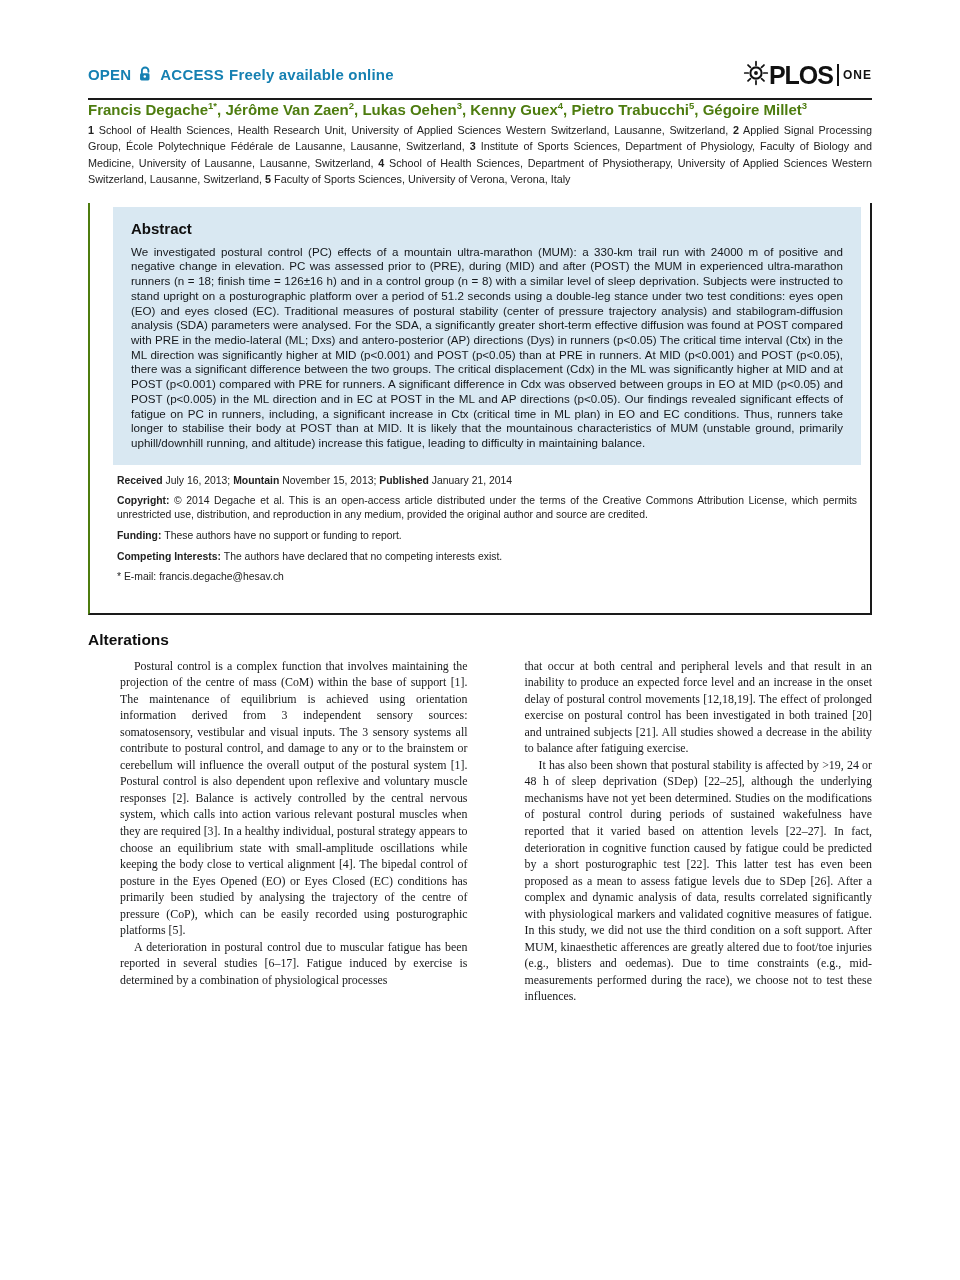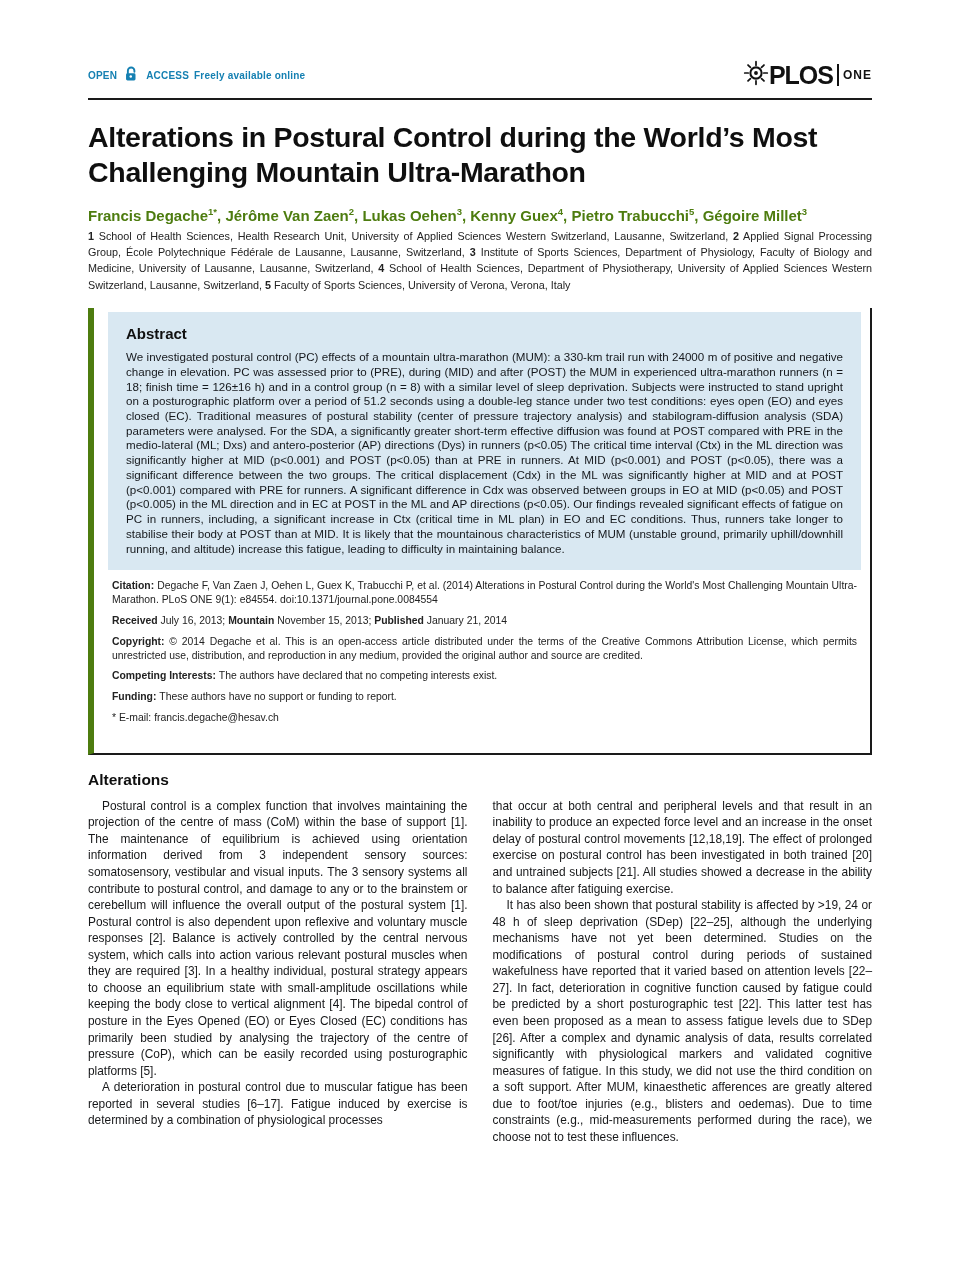--- a/index.html
+++ b/index.html
@@ -9,22 +9,22 @@
     font-family:"Liberation Sans", sans-serif;
     color:#1c1c1c;
     position:relative;
     overflow:hidden;
   }
   .page { position:absolute; inset:0; padding:60px 88px 0 88px; }
 
   
   .topbar { display:flex; justify-content:space-between; align-items:center; height:30px; }
   .open-access {
-    display:flex; align-items:center; gap:5px;
-    color:#1580b2; font-weight:bold; font-size:10px; letter-spacing:.2px;
+    display:flex; align-items:flex-start; gap:5px;
+    color:#1580b2; font-weight:bold; font-size:15px; letter-spacing:.2px;
   }
   .oa-lock { display:inline-block; margin:0 2px; }
   .plos-logo { display:flex; align-items:center; }
   .plos-name { font-size:25px; font-weight:bold; letter-spacing:-1px; color:#111; }
   .plos-divider { width:2px; height:22px; background:#111; margin:0 4px; }
   .plos-one { font-size:12px; font-weight:bold; letter-spacing:1px; color:#111; }
   .header-rule { border:none; border-top:2px solid #1a1a1a; margin-top:8px; }
 
   
   .article-title {
@@ -34,24 +34,24 @@
   .author-line { font-size:15px; font-weight:bold; color:#4d7c0f; margin-bottom:4px; }
   .author-line sup { font-size:9.5px; }
   .affiliations {
     font-size:10.8px; line-height:1.52; text-align:justify; color:#222;
   }
   .affiliations b { font-weight:bold; }
 
   
   .front-box {
     margin-top:15px;
-    border-left:6px solid #4d7c0f;
+    border-left:2px solid #4d7c0f;
     border-right:2px solid #1a1a1a;
     border-bottom:2px solid #1a1a1a;
-    padding:4px 9px 4px 14px;
+    padding:4px 9px 4px 23px;
   }
   .abstract-box {
     background:#d9e8f2;
     padding:13px 18px 14px 18px;
   }
   .abstract-heading { font-size:15px; font-weight:bold; color:#101010; margin-bottom:8px; }
   .abstract-body { font-size:11.6px; line-height:1.27; text-align:justify; color:#15181c; }
 
   .citation-meta { padding:9px 4px 8px 4px; }
   .citation-meta p {
@@ -59,23 +59,24 @@
     margin-bottom:6.5px;
   }
   .citation-meta p:last-child { margin-bottom:16px; }
   .citation-meta b { font-weight:bold; }
 
   
   .two-col { display:flex; gap:25px; margin-top:16px; }
   .col { flex:1 1 0; }
   .section-heading { font-size:15.5px; font-weight:bold; color:#0f0f0f; margin-bottom:9px; }
   .body-par {
-    font-family:Liberation Sans, sans-serif;
+    font-family:Liberation Serif, serif;
     font-size:11.9px; line-height:1.39; text-align:justify; color:#17181a;
     text-indent:14px;
+    margin-left:32px;
   }
   .body-par.no-indent { text-indent:0; }
   .right-col-top-pad { padding-top:27px; } 
 
   
   .page-footer {
     position:absolute; left:88px; right:88px; bottom:56px;
     display:flex; align-items:baseline;
     font-size:11.5px; color:#222;
   }
@@ -120,45 +121,43 @@
         </svg>
       </span>
       <span class="plos-name">PLOS</span>
       <span class="plos-divider"></span>
       <span class="plos-one">ONE</span>
     </div>
   </div>
 
   <hr class="header-rule">
 
-  <h1 class="article-title">Alterations in Postural Control during the World’s Most Challenging Mountain Ultra-Marathon</h1>
 
   <div class="author-line">
     <span><span>Francis Degache</span><sup>1*</sup><span>, </span></span>
     <span><span>Jérôme Van Zaen</span><sup>2</sup><span>, </span></span>
     <span><span>Lukas Oehen</span><sup>3</sup><span>, </span></span>
     <span><span>Kenny Guex</span><sup>4</sup><span>, </span></span>
     <span><span>Pietro Trabucchi</span><sup>5</sup><span>, </span></span>
     <span><span>Gégoire Millet</span><sup>3</sup><span></span></span>
   </div>
 
   <p class="affiliations"><b>1</b><span> School of Health Sciences, Health Research Unit, University of Applied Sciences Western Switzerland, Lausanne, Switzerland, </span><b>2</b><span> Applied Signal Processing Group, École Polytechnique Fédérale de Lausanne, Lausanne, Switzerland, </span><b>3</b><span> Institute of Sports Sciences, Department of Physiology, Faculty of Biology and Medicine, University of Lausanne, Lausanne, Switzerland, </span><b>4</b><span> School of Health Sciences, Department of Physiotherapy, University of Applied Sciences Western Switzerland, Lausanne, Switzerland, </span><b>5</b><span> Faculty of Sports Sciences, University of Verona, Verona, Italy</span></p>
 
   <section class="front-box">
     <div class="abstract-box">
       <h2 class="abstract-heading">Abstract</h2>
       <p class="abstract-body">We investigated postural control (PC) effects of a mountain ultra-marathon (MUM): a 330-km trail run with 24000 m of positive and negative change in elevation. PC was assessed prior to (PRE), during (MID) and after (POST) the MUM in experienced ultra-marathon runners (n = 18; finish time = 126±16 h) and in a control group (n = 8) with a similar level of sleep deprivation. Subjects were instructed to stand upright on a posturographic platform over a period of 51.2 seconds using a double-leg stance under two test conditions: eyes open (EO) and eyes closed (EC). Traditional measures of postural stability (center of pressure trajectory analysis) and stabilogram-diffusion analysis (SDA) parameters were analysed. For the SDA, a significantly greater short-term effective diffusion was found at POST compared with PRE in the medio-lateral (ML; Dxs) and antero-posterior (AP) directions (Dys) in runners (p&lt;0.05) The critical time interval (Ctx) in the ML direction was significantly higher at MID (p&lt;0.001) and POST (p&lt;0.05) than at PRE in runners. At MID (p&lt;0.001) and POST (p&lt;0.05), there was a significant difference between the two groups. The critical displacement (Cdx) in the ML was significantly higher at MID and at POST (p&lt;0.001) compared with PRE for runners. A significant difference in Cdx was observed between groups in EO at MID (p&lt;0.05) and POST (p&lt;0.005) in the ML direction and in EC at POST in the ML and AP directions (p&lt;0.05). Our findings revealed significant effects of fatigue on PC in runners, including, a significant increase in Ctx (critical time in ML plan) in EO and EC conditions. Thus, runners take longer to stabilise their body at POST than at MID. It is likely that the mountainous characteristics of MUM (unstable ground, primarily uphill/downhill running, and altitude) increase this fatigue, leading to difficulty in maintaining balance.</p>
     </div>
 
     <div class="citation-meta">
-      <p><b>Citation: </b><span>Degache F, Van Zaen J, Oehen L, Guex K, Trabucchi P, et al. (2014) Alterations in Postural Control during the World's Most Challenging Mountain Ultra-Marathon. PLoS ONE 9(1): e84554. doi:10.1371/journal.pone.0084554</span></p>
       <p><b>Received </b><span>July 16, 2013; </span><b>Mountain </b><span>November 15, 2013; </span><b>Published </b><span>January 21, 2014</span></p>
       <p><b>Copyright: </b><span>© 2014 Degache et al. This is an open-access article distributed under the terms of the Creative Commons Attribution License, which permits unrestricted use, distribution, and reproduction in any medium, provided the original author and source are credited.</span></p>
+      <p><b>Funding: </b><span>These authors have no support or funding to report.</span></p>
       <p><b>Competing Interests: </b><span>The authors have declared that no competing interests exist.</span></p>
-      <p><b>Funding: </b><span>These authors have no support or funding to report.</span></p>
       <p><span>* E-mail: </span><span>francis.degache@hesav.ch</span></p>
     </div>
   </section>
 
   <main class="two-col">
     <div class="col">
       <h2 class="section-heading">Alterations</h2>
       <p class="body-par">Postural control is a complex function that involves maintaining the projection of the centre of mass (CoM) within the base of support [1]. The maintenance of equilibrium is achieved using orientation information derived from 3 independent sensory sources: somatosensory, vestibular and visual inputs. The 3 sensory systems all contribute to postural control, and damage to any or to the brainstem or cerebellum will influence the overall output of the postural system [1]. Postural control is also dependent upon reflexive and voluntary muscle responses [2]. Balance is actively controlled by the central nervous system, which calls into action various relevant postural muscles when they are required [3]. In a healthy individual, postural strategy appears to choose an equilibrium state with small-amplitude oscillations while keeping the body close to vertical alignment [4]. The bipedal control of posture in the Eyes Opened (EO) or Eyes Closed (EC) conditions has primarily been studied by analysing the trajectory of the centre of pressure (CoP), which can be easily recorded using posturographic platforms [5].</p>
       <p class="body-par">A deterioration in postural control due to muscular fatigue has been reported in several studies [6–17]. Fatigue induced by exercise is determined by a combination of physiological processes</p>
     </div>

